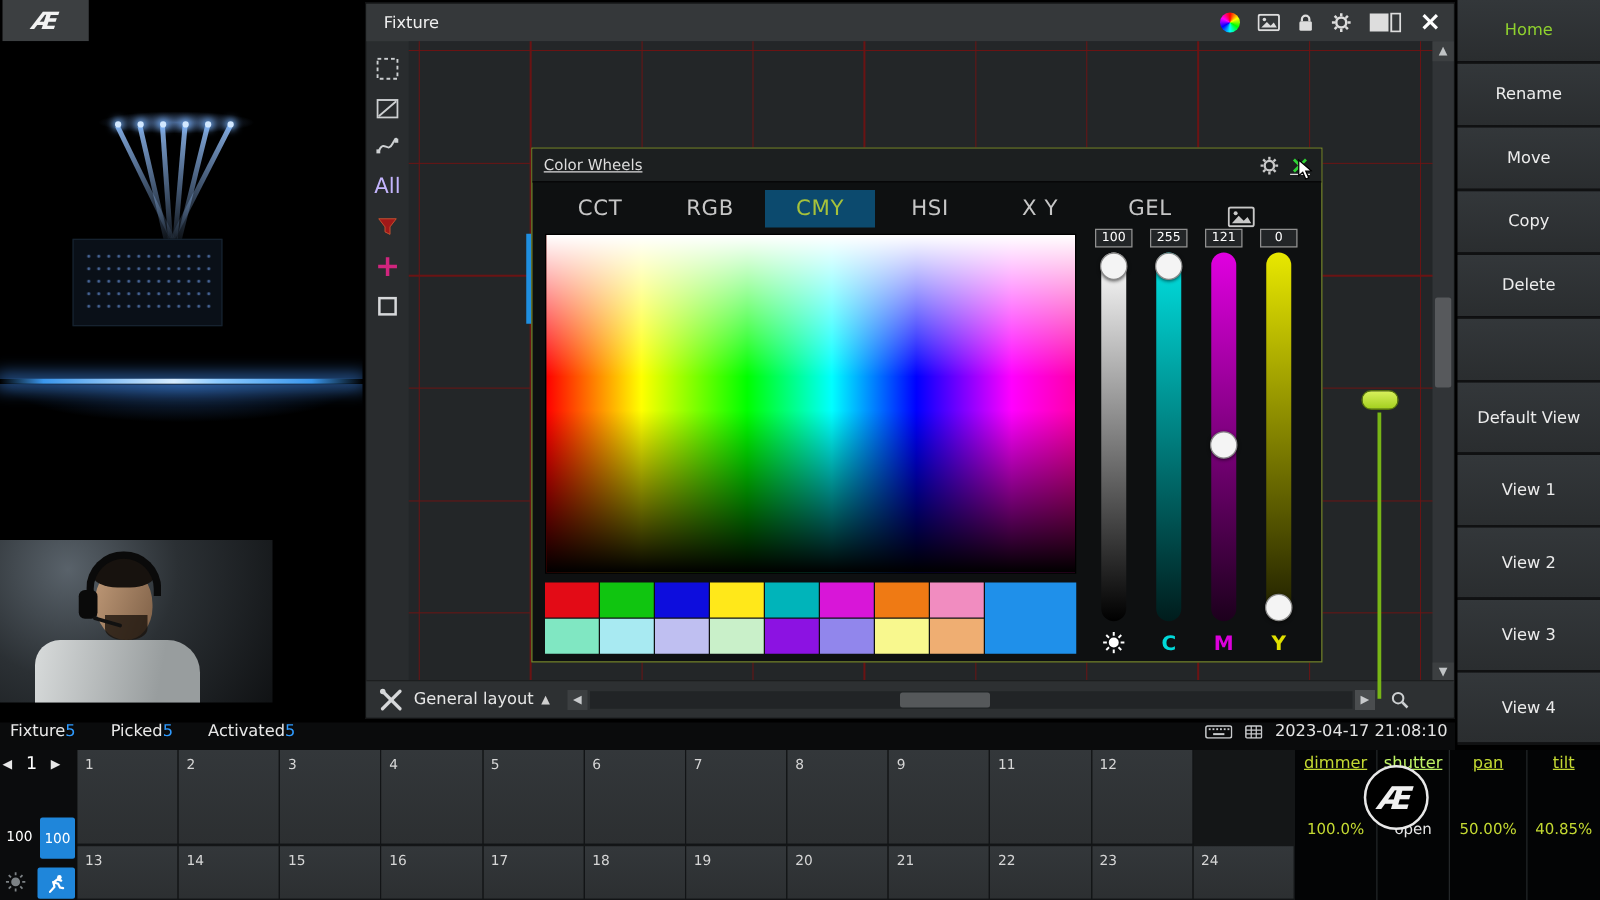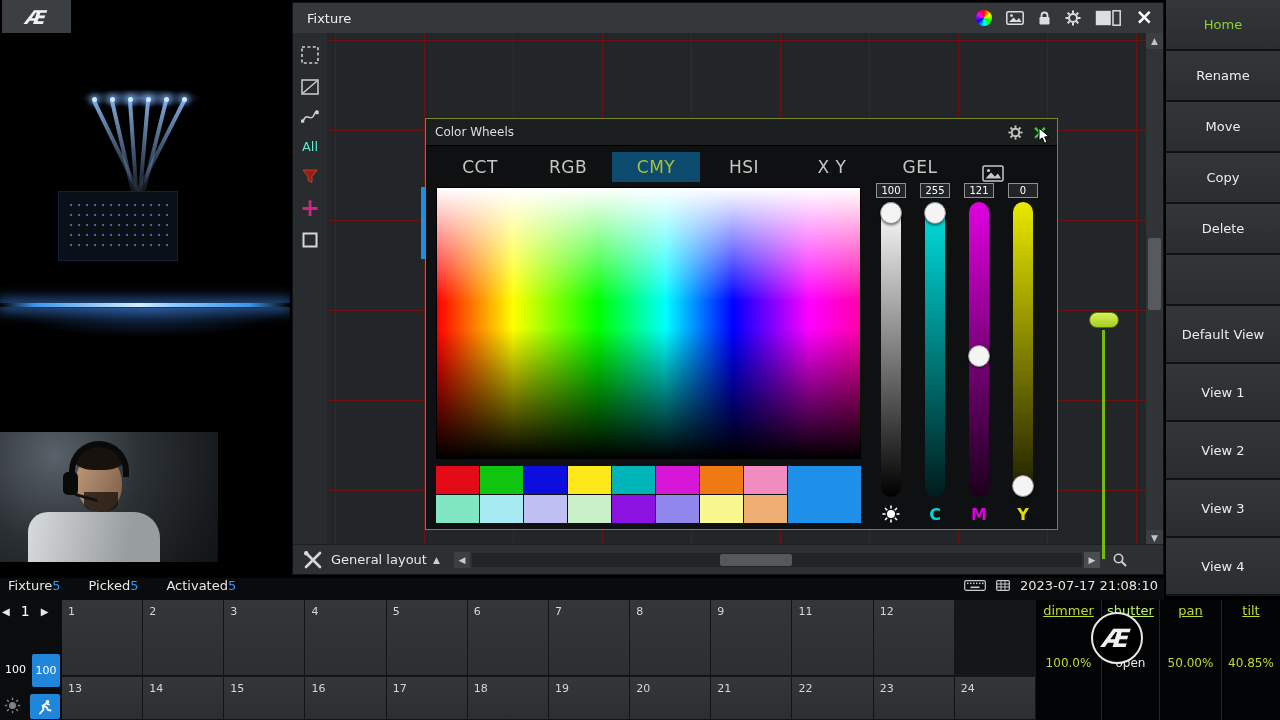--- a/index.html
+++ b/index.html
@@ -44,21 +44,21 @@
   .wc-mic{left:74px;top:64px;width:24px;height:3px;background:#111;transform:rotate(16deg);border-radius:2px;}
 
   
   .fixture-window{left:292px;top:2px;width:872px;height:573px;background:#292c2e;border:1px solid #101112;z-index:1;}
   .win-titlebar{left:0;top:0;width:100%;height:30px;background:#35383a;display:flex;align-items:center;padding:0 10px 0 14px;}
   .win-title{font-size:13px;color:#efefef;}
   .win-icons{margin-left:auto;display:flex;align-items:center;gap:14px;}
   .cw-icon{width:16px;height:16px;border-radius:50%;background:conic-gradient(#f00,#ff0,#0f0,#0ff,#00f,#f0f,#f00);}
   .win-close{font-size:21px;font-weight:bold;line-height:16px;color:#fff;margin-top:-3px;}
   .win-toolbar{left:0;top:30px;width:34px;height:513px;display:flex;flex-direction:column;align-items:center;gap:15px;padding-top:13px;}
-  .tool-all{font-size:13px;color:#5eead4;}
+  .tool-all{font-size:17px;color:#c4b5fd;}
   .tool-plus{font-size:24px;font-weight:bold;color:#d0257e;line-height:18px;}
   .grid-area{left:34px;top:30px;width:821px;height:513px;background-color:#232628;
     background-image:
       repeating-linear-gradient(to right,#6b1313 0,#6b1313 1px,transparent 1px,transparent 89px),
       repeating-linear-gradient(to bottom,#6b1313 0,#6b1313 1px,transparent 1px,transparent 90px);
     background-position:8px 0,0 7px;}
   .blue-sliver{left:94px;top:154px;width:9px;height:72px;background:#1f8fe0;}
   .v-scrollbar{right:0;top:30px;width:17px;height:513px;background:#313437;}
   .sb-btn{left:0;width:17px;height:16px;text-align:center;font-size:9px;line-height:16px;color:#c0c3c5;background:#3c3f41;}
   .sb-btn.up{top:0;}
@@ -70,21 +70,21 @@
   .caret{font-size:9px;color:#cfcfcf;margin-right:14px;}
   .h-btn{width:16px;height:16px;background:#3c3f41;color:#c8cacc;font-size:9px;line-height:16px;text-align:center;flex:0 0 auto;}
   .h-btn.hl{background:#4a4d4f;}
   .h-track{width:610px;height:14px;background:#212426;position:relative;margin:0 2px;flex:0 0 auto;}
   .h-thumb{position:absolute;left:248px;top:1px;width:72px;height:12px;background:#55585a;border-radius:2px;}
   .zoom-icon{margin-left:12px;display:flex;}
 
   
   .dialog{left:425px;top:118px;width:633px;height:412px;background:#0e1011;border:1px solid #76862e;z-index:10;}
   .dlg-titlebar{left:0;top:0;width:100%;height:27px;background:#1c1f20;border-bottom:1px solid #000;
-                display:flex;align-items:center;padding:0 9px;font-size:12px;color:#ddd;}
+                display:flex;align-items:center;padding:0 9px;font-size:12px;color:#ddd;text-decoration:underline;}
   .dlg-icons{margin-left:auto;display:flex;align-items:center;gap:9px;}
   .dlg-close{color:#2fd435;font-size:19px;font-weight:bold;line-height:14px;}
   .tabs-row{left:0;top:27px;width:100%;height:36px;display:flex;align-items:flex-end;}
   .tabs{display:flex;margin-left:10px;}
   .tab{width:88px;height:30px;line-height:30px;text-align:center;font-size:17px;letter-spacing:.5px;color:#c6c6c6;}
   .tab.active{background:#0c4a6e;color:#a6c23b;}
   .img-tab{margin-left:18px;display:flex;}
   .picker{left:10px;top:68px;width:425px;height:272px;border:1px solid #000;
     background:
       linear-gradient(to top,#000 0%,rgba(0,0,0,0) 48%),
@@ -450,21 +450,21 @@
         </span>
       <span style="display:flex">
           <svg width="14" height="11" viewBox="0 0 14 11">
             <rect x="0.7" y="0.7" width="12.6" height="9.6" rx="1" fill="none" stroke="#c8cacc" stroke-width="1.2"></rect>
             <line x1="0.7" y1="4" x2="13.3" y2="4" stroke="#c8cacc" stroke-width="1"></line>
             <line x1="0.7" y1="7" x2="13.3" y2="7" stroke="#c8cacc" stroke-width="1"></line>
             <line x1="5" y1="0.7" x2="5" y2="10.3" stroke="#c8cacc" stroke-width="1"></line>
             <line x1="9" y1="0.7" x2="9" y2="10.3" stroke="#c8cacc" stroke-width="1"></line>
           </svg>
         </span>
-      <span>2023-07-17 21:08:10</span>
+      <span>2023-04-17 21:08:10</span>
     </div>
   </div>
 
   <div class="abs playback">
     <div class="abs pb-gutter">
       <div class="abs pager">
         <span>◀</span>
         <span class="num">1</span>
         <span>▶</span>
       </div>

